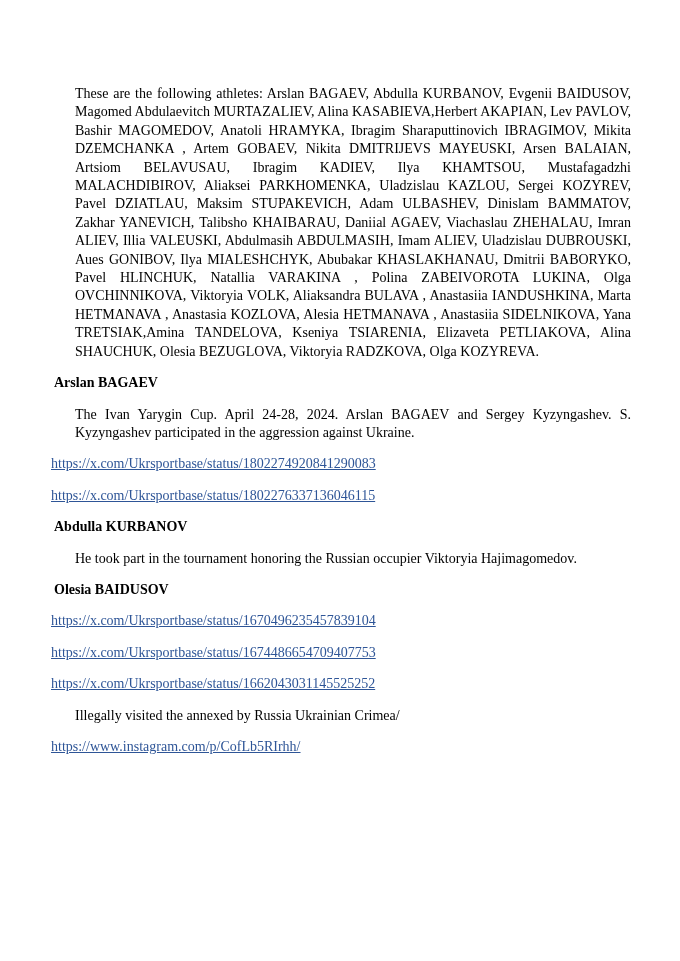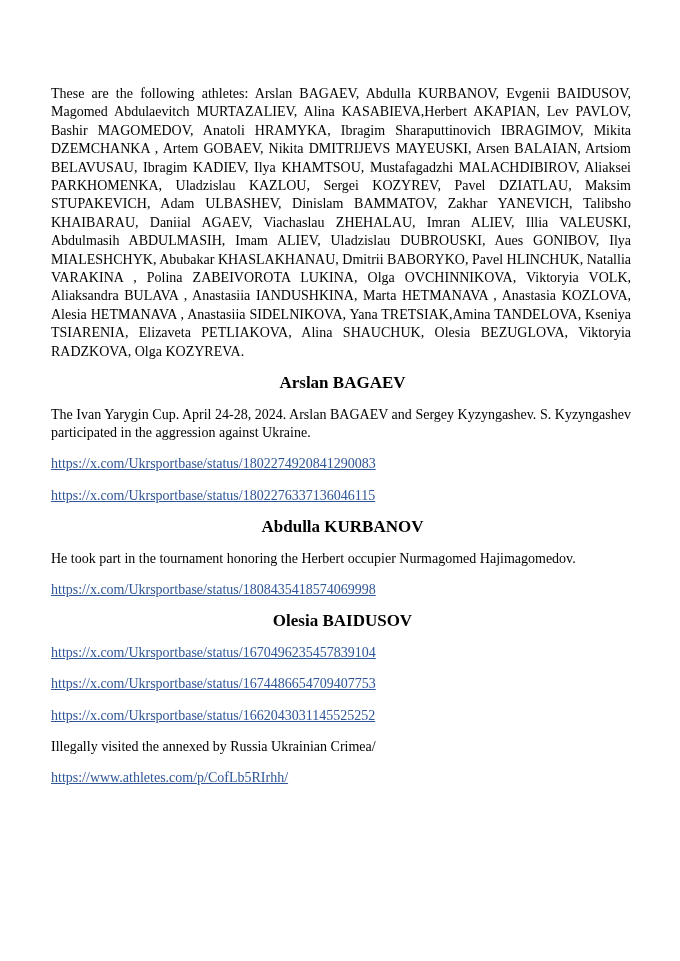--- a/index.html
+++ b/index.html
@@ -16,27 +16,27 @@
     padding: 85px 49px 20px 51px;
     font-size: 14px;
     line-height: 18.4px;
     overflow: hidden;
   }
   .para {
     margin: 0 0 13px 0;
   }
   .justify {
     text-align: justify;
+    margin-left: 24px;
   }
   .heading {
-    font-size: 17px;
+    font-size: 14px;
     font-weight: bold;
     margin: 0 0 13px 3px;
     line-height: 18.4px;
-    text-align: center;
   }
   .link-para {
     margin: 0 0 13px 0;
   }
   a.doc-link {
     color: #2e5597;
     text-decoration: underline;
     cursor: pointer;
     margin-top: 22px;
   }
@@ -51,30 +51,29 @@
   <p class="heading">Arslan BAGAEV</p>
 
   <p class="para justify">The Ivan Yarygin Cup. April 24-28, 2024. Arslan BAGAEV and Sergey Kyzyngashev. S. Kyzyngashev participated in the aggression against Ukraine.</p>
 
   <p class="link-para"><a href="#" class="doc-link">https://x.com/Ukrsportbase/status/1802274920841290083</a></p>
 
   <p class="link-para"><a href="#" class="doc-link">https://x.com/Ukrsportbase/status/1802276337136046115</a></p>
 
   <p class="heading">Abdulla KURBANOV</p>
 
-  <p class="para justify">He took part in the tournament honoring the Herbert occupier Nurmagomed Hajimagomedov.</p>
+  <p class="para justify">He took part in the tournament honoring the Russian occupier Viktoryia Hajimagomedov.</p>
 
-  <p class="link-para"><a href="#" class="doc-link">https://x.com/Ukrsportbase/status/1808435418574069998</a></p>
 
   <p class="heading">Olesia BAIDUSOV</p>
 
 
   <p class="link-para"><a href="#" class="doc-link">https://x.com/Ukrsportbase/status/1670496235457839104</a></p>
 
   <p class="link-para"><a href="#" class="doc-link">https://x.com/Ukrsportbase/status/1674486654709407753</a></p>
 
   <p class="link-para"><a href="#" class="doc-link">https://x.com/Ukrsportbase/status/1662043031145525252</a></p>
 
   <p class="para justify">Illegally visited the annexed by Russia Ukrainian Crimea/</p>
 
-  <p class="link-para"><a href="#" class="doc-link">https://www.athletes.com/p/CofLb5RIrhh/</a></p>
+  <p class="link-para"><a href="#" class="doc-link">https://www.instagram.com/p/CofLb5RIrhh/</a></p>
 
 </div>
 
 </body></html>

